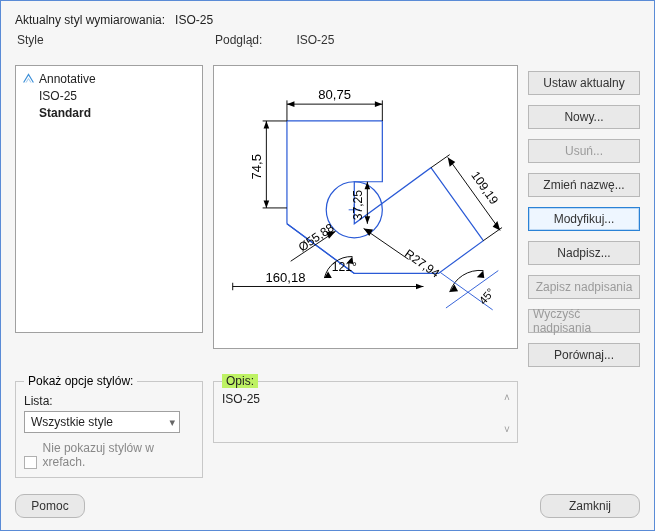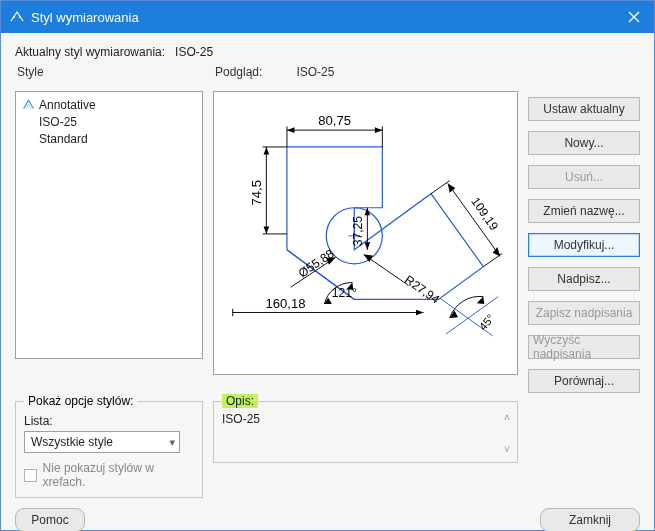--- a/index.html
+++ b/index.html
@@ -132,21 +132,21 @@
   .combo {
     display: flex; align-items: center;
     height: 22px;
     border: 1px solid #a0a0a0;
     background: #fff;
     padding: 0 4px 0 6px;
     width: 156px;
     justify-content: space-between;
   }
   .combo .chev { color: #666; font-size: 11px; }
-  .cbrow { display:flex; align-items:center; gap:6px; margin-top:8px; color:#888; }
+  .cbrow { display:flex; align-items:flex-end; gap:6px; margin-top:8px; color:#888; }
   .cbrow .cb {
     width:13px; height:13px; border:1px solid #b0b0b0; background:#fff;
   }
   .desc-area { grid-column: 2 / span 1; align-self: start; }
   .desc-box {
     border: 1px solid #c8c8c8;
     padding: 10px 8px 8px 8px;
     position: relative;
     height: 62px;
   }
@@ -164,39 +164,20 @@
     padding-top: 10px;
   }
   .bottombar .wbtn { width: 70px; border-radius: 9px; }
   .bottombar .right .wbtn { width: 100px; }
   .prev-lbls { display:flex; gap: 34px; }
 </style>
 </head>
 <body>
 
 <div class="window">
-  <div class="titlebar">
-    <div class="tleft">
-      <span class="ticon">
-        <svg viewBox="0 0 16 16">
-            <path d="M2 12 L8 3 L14 12" stroke="#ffffff" stroke-width="1.2" fill="none"></path>
-            <circle cx="5" cy="8" r="1" fill="#fff"></circle>
-            <circle cx="11" cy="8" r="1" fill="#fff"></circle>
-          </svg>
-      </span>
-      <span>Styl wymiarowania</span>
-    </div>
-    <div class="closebtn">
-      <span>
-        <svg width="12" height="12" viewBox="0 0 12 12">
-            <path d="M1 1 L11 11 M11 1 L1 11" stroke="#ffffff" stroke-width="1.3"></path>
-          </svg>
-      </span>
-    </div>
-  </div>
 
   <div class="content">
     <div class="toprow">
       <span>Aktualny styl wymiarowania:</span>
       <span>&nbsp;</span>
       <span>ISO-25</span>
     </div>
 
     <div class="midgrid">
 
@@ -216,21 +197,21 @@
                 <path d="M2 13 L8 3 L14 13" stroke="#3b8ed7" stroke-width="1.4" fill="none"></path>
                 <path d="M5 13 L8 8 L11 13" stroke="#9cc6ea" stroke-width="1.2" fill="none"></path>
               </svg>
           </span>
           <span>Annotative</span>
         </div>
         <div class="row">
           <span style="padding-left:17px;">ISO-25</span>
         </div>
         <div class="row">
-          <span style="padding-left:17px;">Standard</span>
+          <span style="padding-left:17px;font-weight:bold;">Standard</span>
         </div>
       </div>
 
       <div class="preview-box">
         <svg class="preview-svg" viewBox="0 0 324 284">
 
           <polyline points="78,50 180,50 180,115 150,115 150,160 232,100 288,178 240,213 150,213 78,160" fill="none" stroke="#2a5ad6" stroke-width="1.3"></polyline>
           <line x1="78" y1="50" x2="78" y2="160" stroke="#2a5ad6" stroke-width="1.3"></line>
           <line x1="150" y1="213" x2="78" y2="160" stroke="#2a5ad6" stroke-width="1.3"></line>
 

